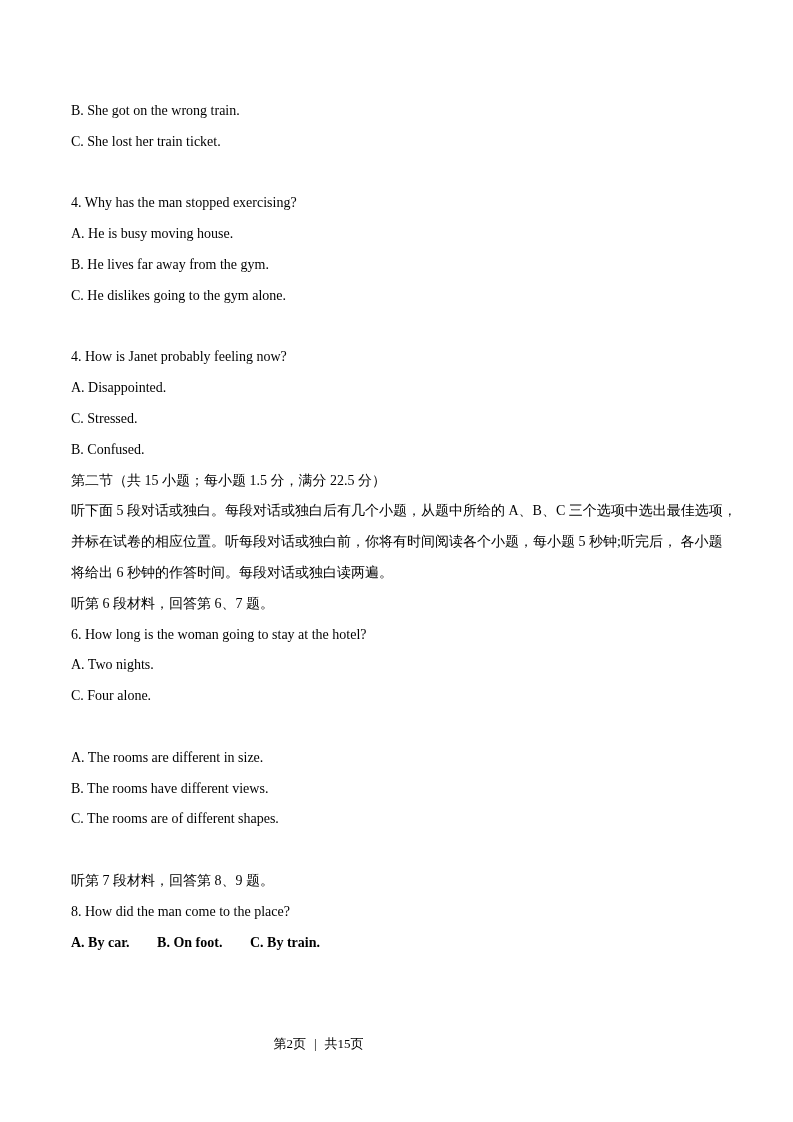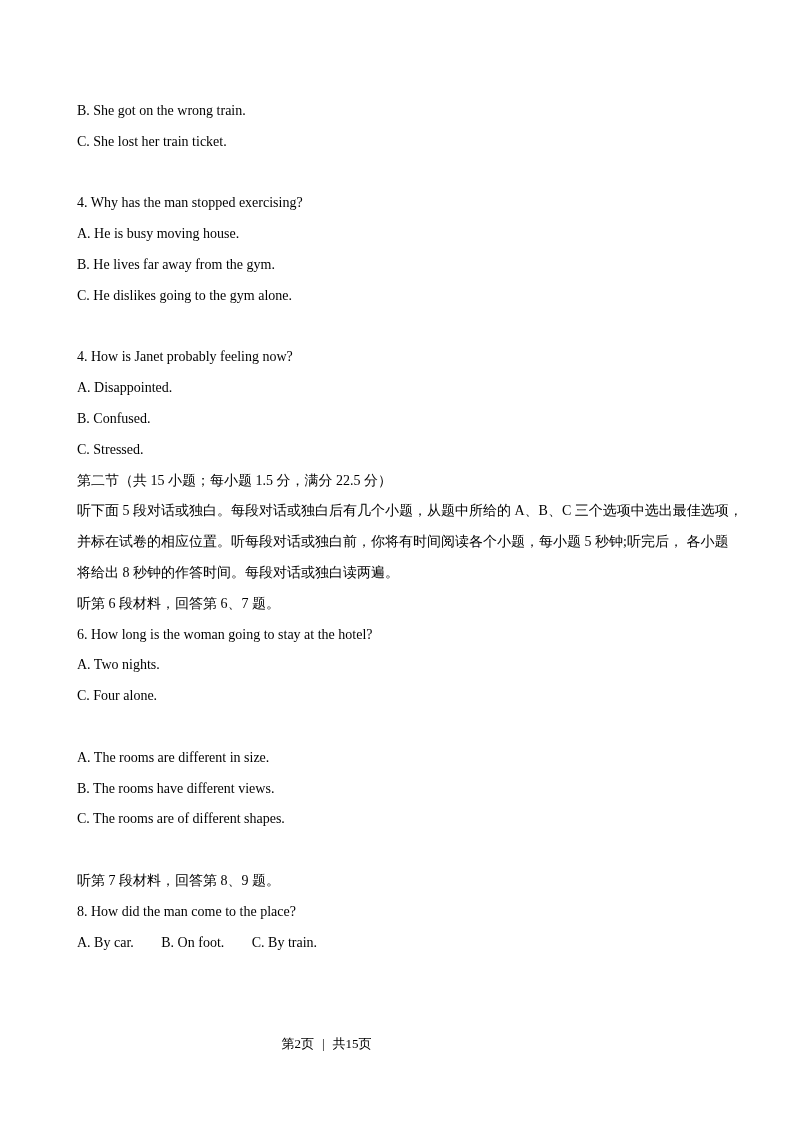--- a/index.html
+++ b/index.html
@@ -15,37 +15,37 @@
     overflow: hidden;
     font-family: "Liberation Serif", "DejaVu Serif", serif;
     font-size: 14px;
     color: #000000;
   }
   .content {
     position: absolute;
     top: 96px;
     left: 71px;
     width: 653px;
-    margin-left: 6px;
   }
   .line {
     height: 30.8px;
     line-height: 30.8px;
     white-space: nowrap;
   }
   .inline-options .opt {
     margin-right: 24px;
+    font-weight: bold;
   }
   .inline-options .opt:last-child {
     margin-right: 0;
   }
   .footer {
     position: absolute;
     top: 1034px;
-    left: 8px;
+    left: 0;
     width: 637px;
     text-align: center;
     font-size: 13px;
     line-height: 20px;
     color: #000000;
   }
   .footer span {
     margin: 0 4px;
   }
 </style>
@@ -60,27 +60,27 @@
     <div class="line"></div>
 
     <div class="line">4. Why has the man stopped exercising?</div>
     <div class="line">A. He is busy moving house.</div>
     <div class="line">B. He lives far away from the gym.</div>
     <div class="line">C. He dislikes going to the gym alone.</div>
     <div class="line"></div>
 
     <div class="line">4. How is Janet probably feeling now?</div>
     <div class="line">A. Disappointed.</div>
+    <div class="line">C. Stressed.</div>
     <div class="line">B. Confused.</div>
-    <div class="line">C. Stressed.</div>
 
     <div class="line">第二节（共 15 小题；每小题 1.5 分，满分 22.5 分）</div>
     <div class="line">听下面 5 段对话或独白。每段对话或独白后有几个小题，从题中所给的 A、B、C 三个选项中选出最佳选项，</div>
     <div class="line">并标在试卷的相应位置。听每段对话或独白前，你将有时间阅读各个小题，每小题 5 秒钟;听完后， 各小题</div>
-    <div class="line">将给出 8 秒钟的作答时间。每段对话或独白读两遍。</div>
+    <div class="line">将给出 6 秒钟的作答时间。每段对话或独白读两遍。</div>
 
     <div class="line">听第 6 段材料，回答第 6、7 题。</div>
     <div class="line">6. How long is the woman going to stay at the hotel?</div>
     <div class="line">A. Two nights.</div>
     <div class="line">C. Four alone.</div>
     <div class="line"></div>
 
     <div class="line">A. The rooms are different in size.</div>
     <div class="line">B. The rooms have different views.</div>
     <div class="line">C. The rooms are of different shapes.</div>

